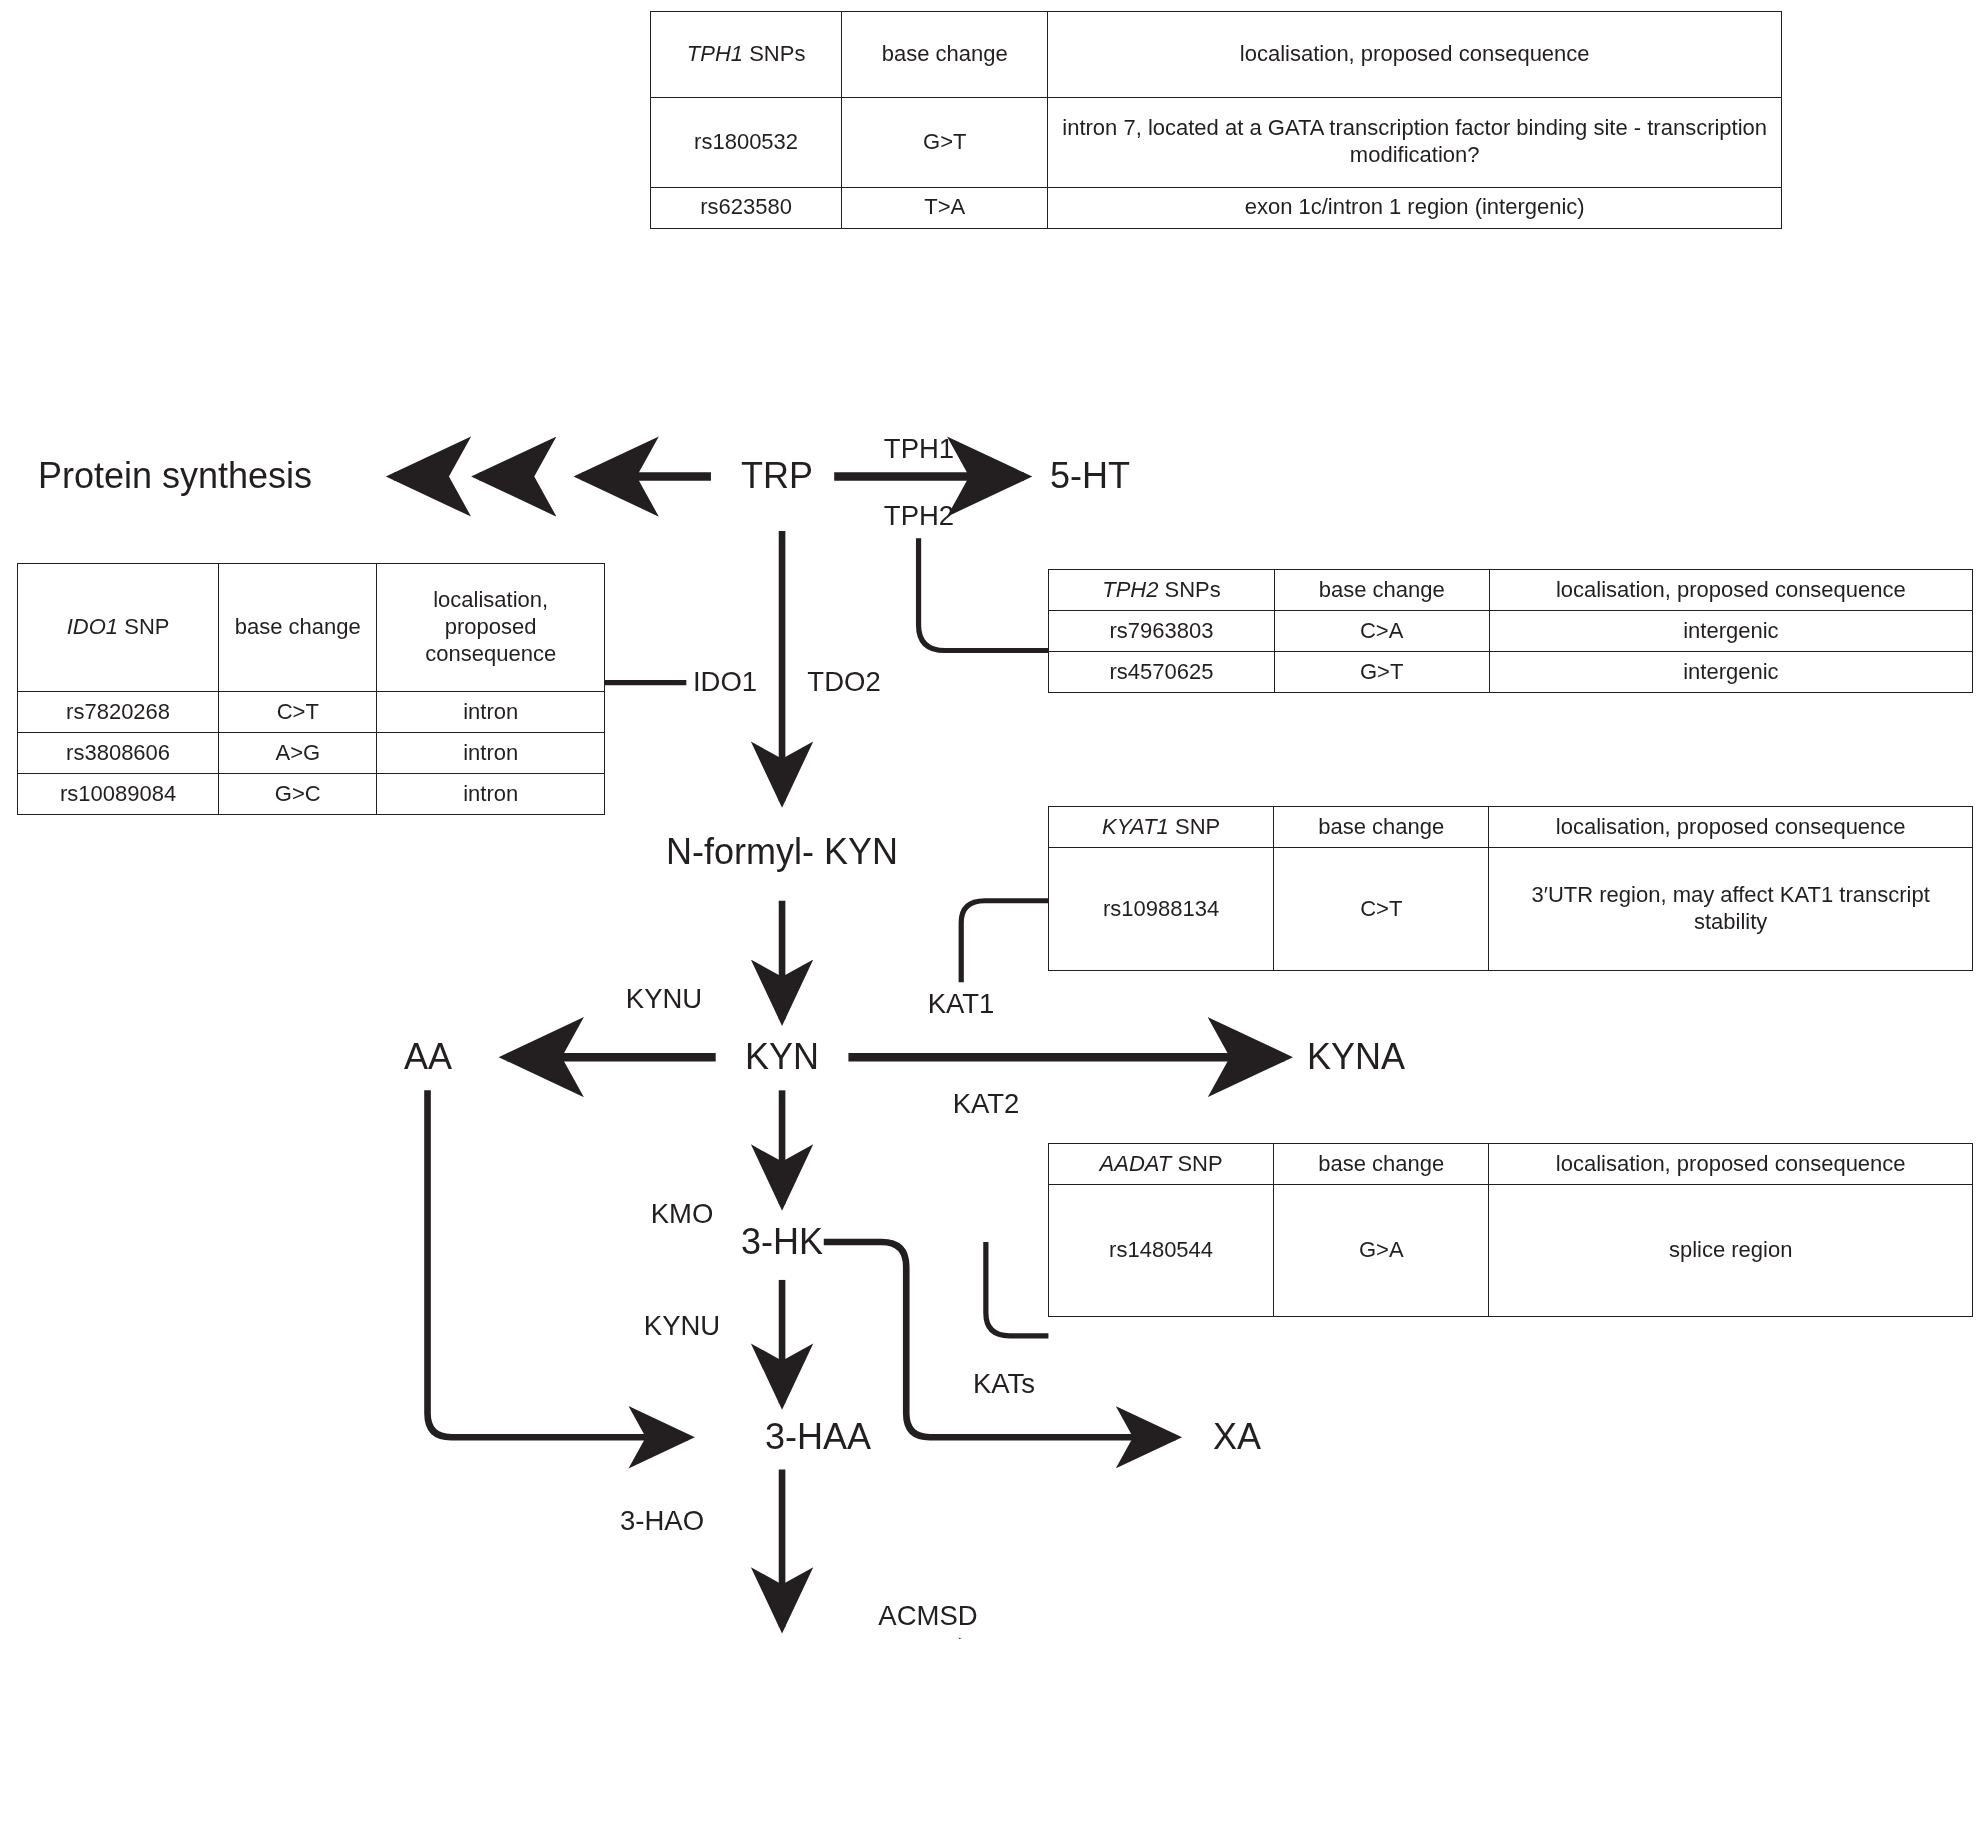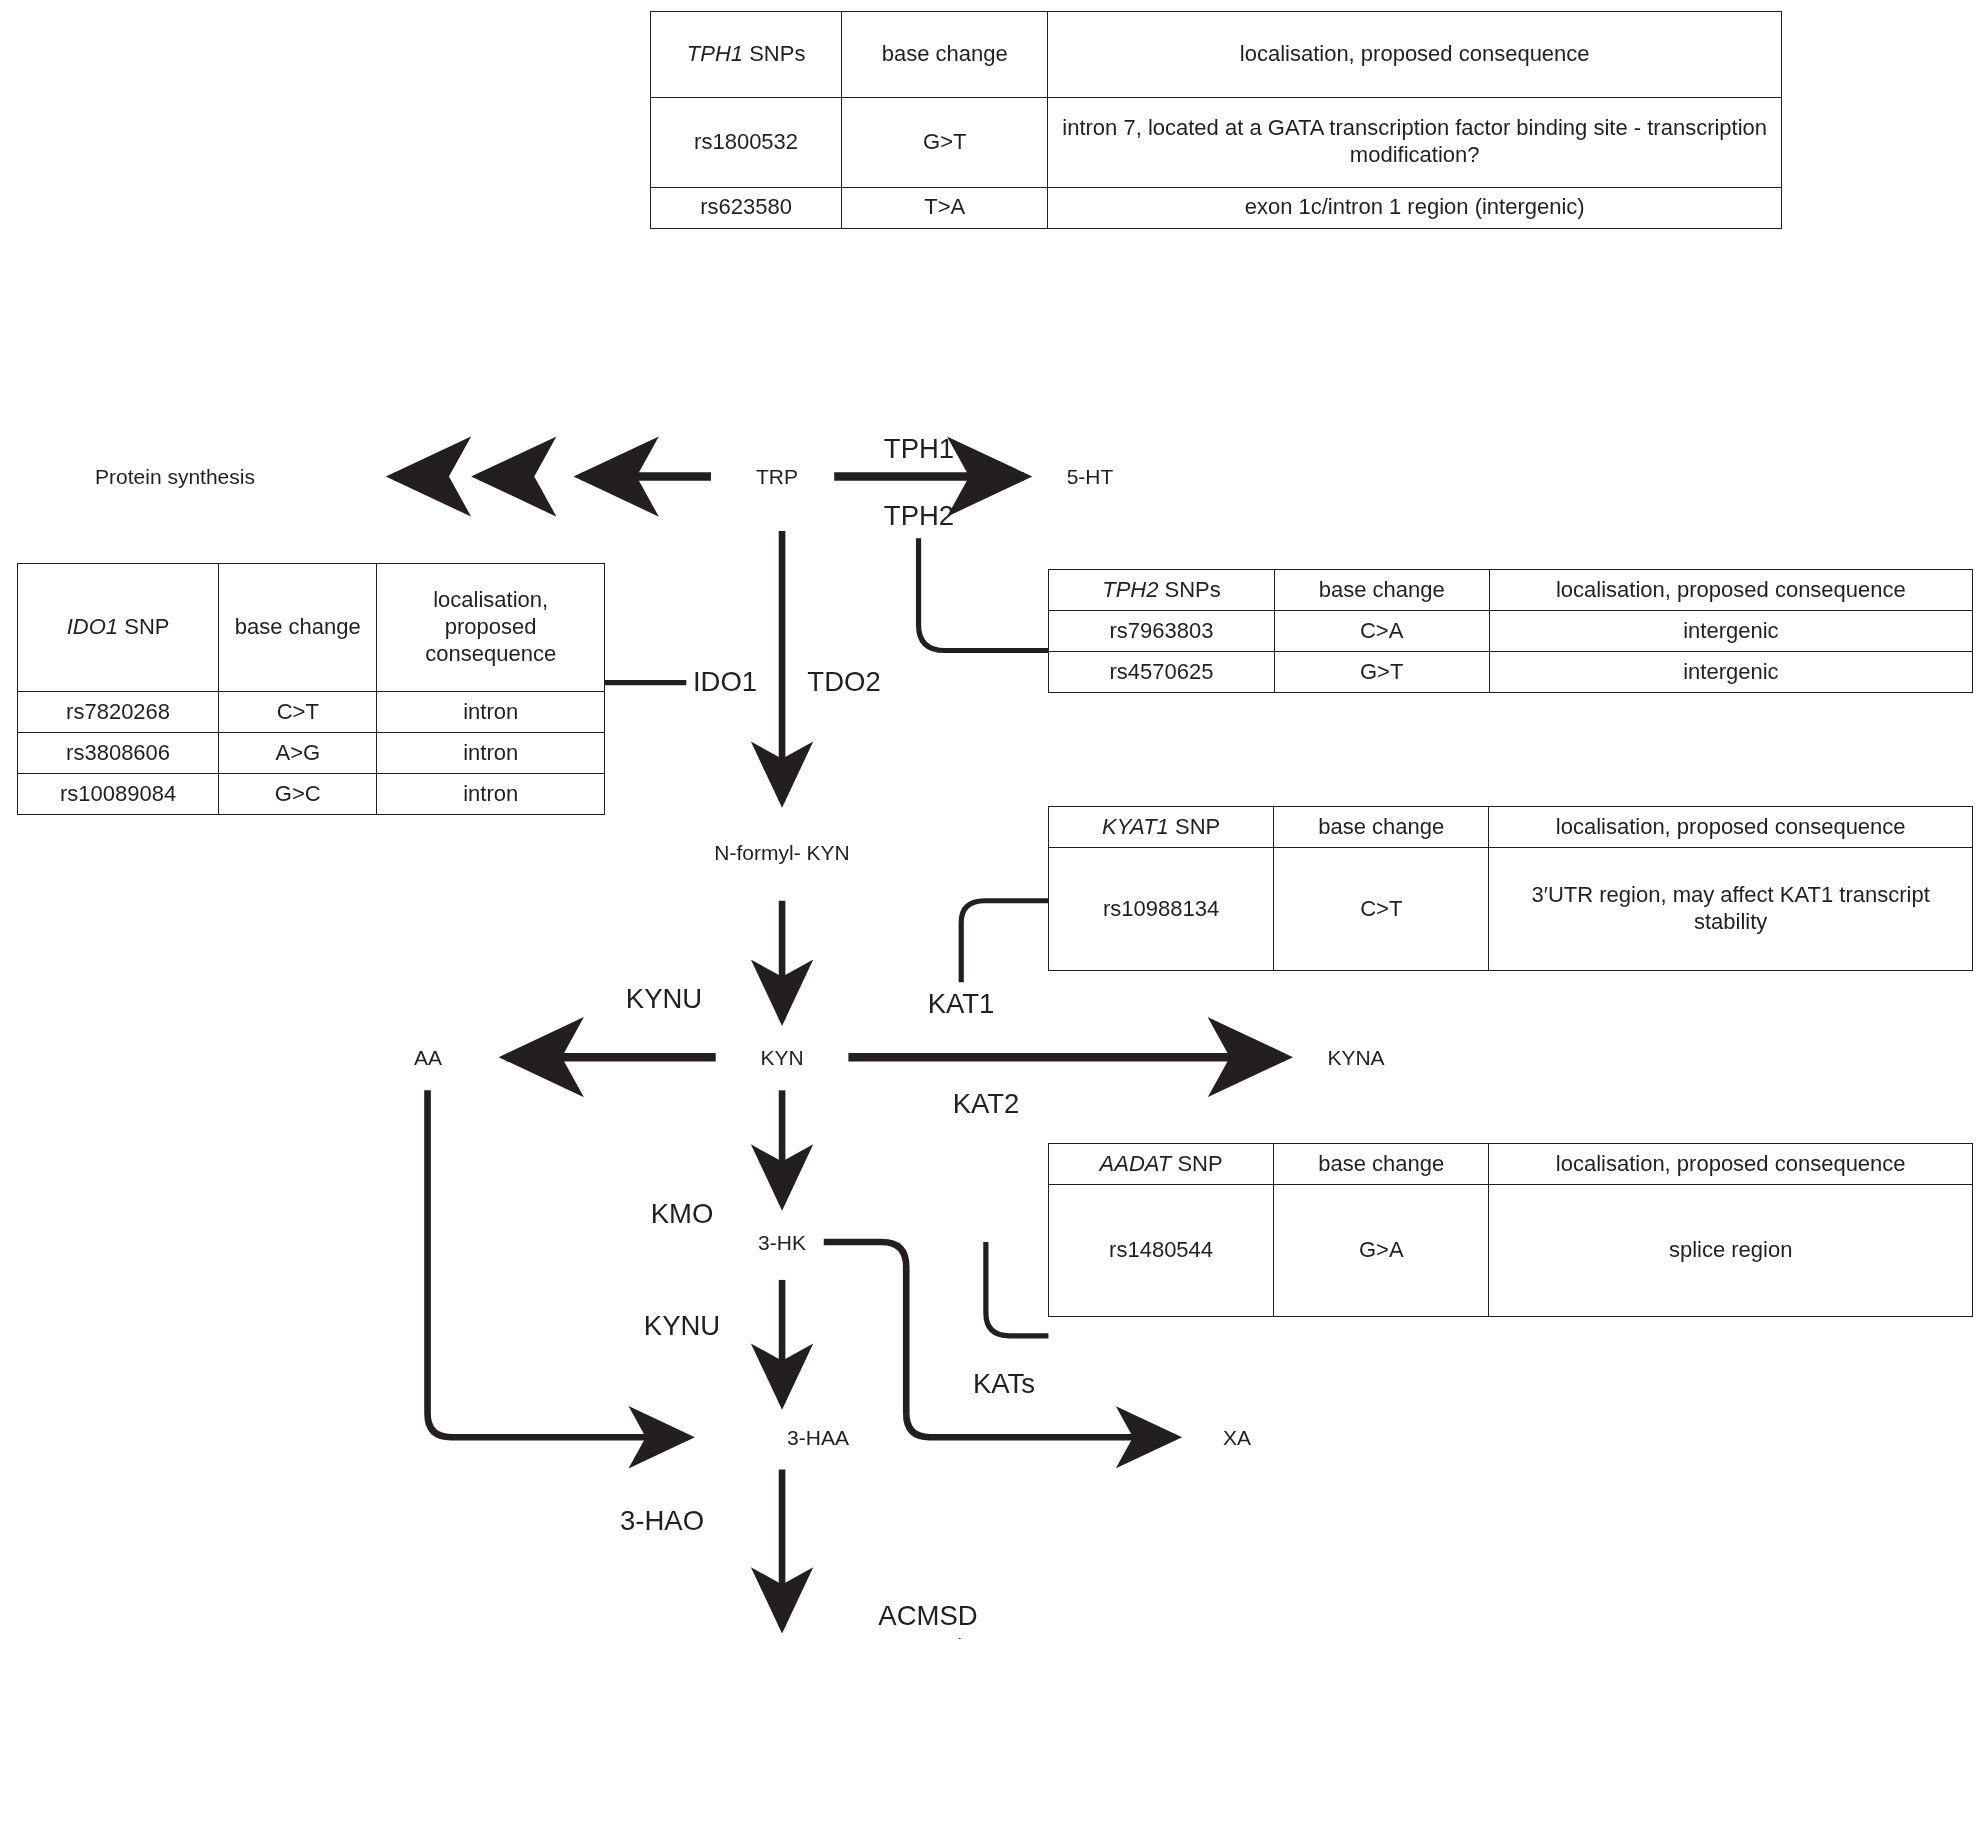--- a/index.html
+++ b/index.html
@@ -58,21 +58,21 @@
   #tbl-aadat td:nth-child(2) { width: 199px; }
 
   #tbl-kyat1 tr.body td { height: 109px; }
   #tbl-aadat tr.body td { height: 118px; }
   #tbl-tph1  tr.r1 td   { height: 71px; }
   #tbl-tph1  tr.r2 td   { height: 76px; }
 
   
   .node, .enz {
     position: absolute;
-    font-size: 21px;
+    font-size: 36px;
     color: #231f20;
     white-space: nowrap;
     line-height: 1;
   }
   .enz { font-size: 27.5px; }
   .ctr { transform: translate(-50%, -50%); }
 
   
   #lines {
     position: absolute;

